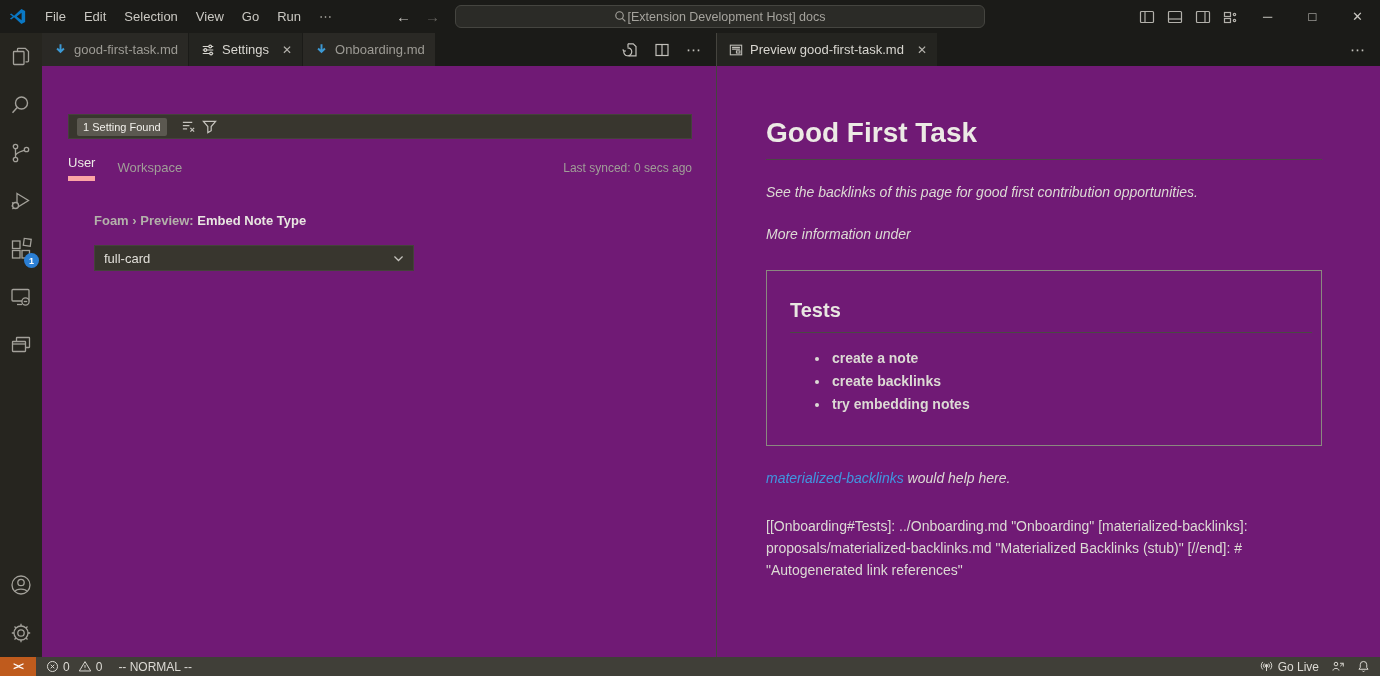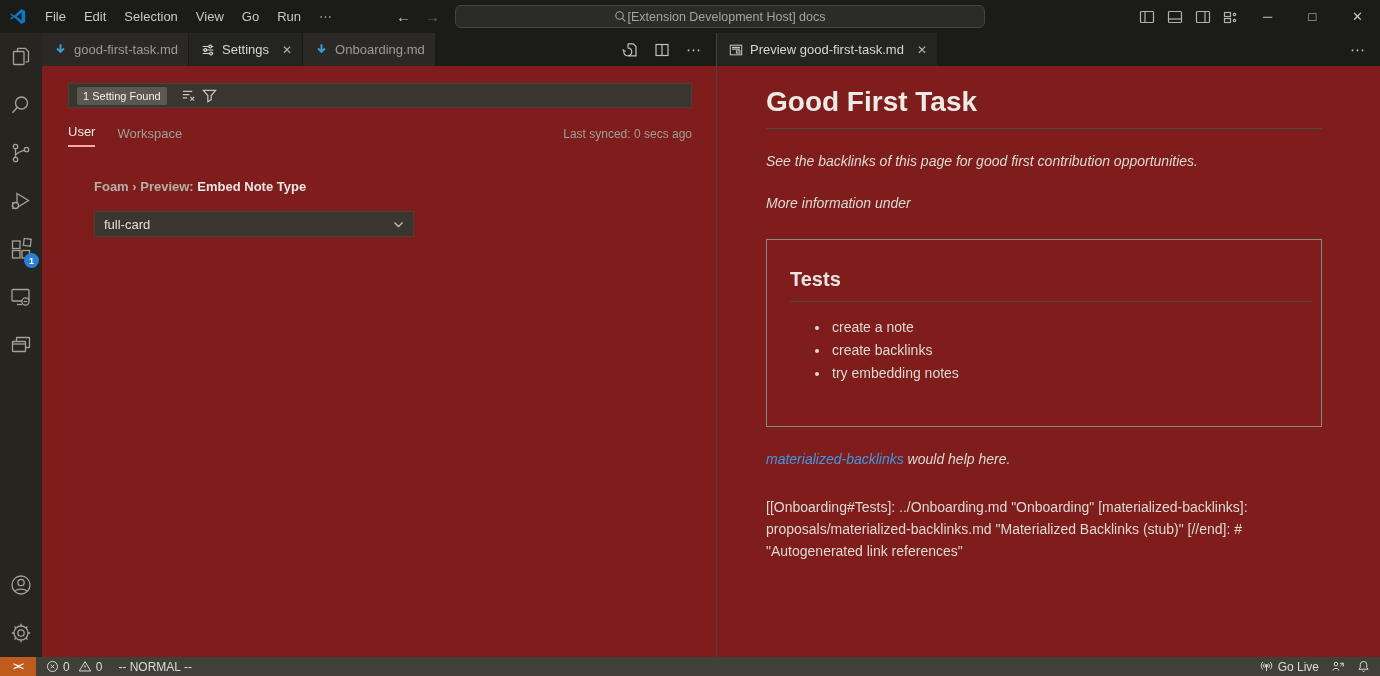--- a/index.html
+++ b/index.html
@@ -41,21 +41,21 @@
   .act-item { position:relative; height:48px; display:flex; align-items:center; justify-content:center; color:#a3a19a; }
   .act-spacer { flex:1; }
   .act-badge {
     position:absolute; right:3px; bottom:5px; width:15px; height:15px; border-radius:50%;
     background:#2b7fd4; color:#fff; font-size:9px; font-weight:bold;
     display:flex; align-items:center; justify-content:center;
   }
 
   
   .editor-area { flex:1; display:flex; }
-  .group { display:flex; flex-direction:column; background:#7f1d1d; }
+  .group { display:flex; flex-direction:column; background:#701a75;gap:31px; }
   .group-left { width:674px; }
   .group-right { flex:1; border-left:1px solid #45443e; }
 
   .tabstrip { height:33px; background:#1b1b18; display:flex; align-items:stretch; flex-shrink:0; }
   .tab {
     display:flex; align-items:center; gap:7px; padding:0 10px 0 12px;
     background:#2a2925; color:#9d9b95; border-right:1px solid #1b1b18; font-size:13px;
   }
   .tab.active { background:#242420; color:#d8d6d0; }
   .tab .close-x { font-size:12px; color:#b5b3ad; margin-left:6px; }
@@ -72,21 +72,21 @@
     flex:1; background:transparent; border:none; outline:none;
     color:#e6e4de; font-size:13px; font-family:"Liberation Sans", sans-serif;
   }
   .result-badge {
     background:#5b5850; color:#f2f0eb; font-size:11px; padding:3px 6px; border-radius:2px;
     white-space:nowrap; margin-right:8px;
   }
   .search-icon-btn { color:#c5c3bd; margin-left:6px; display:flex; }
   .scope-row { width:624px; margin-top:16px; display:flex; align-items:flex-end; }
   .scope-tab { margin-right:22px; padding-bottom:6px; }
-  .scope-tab.active { color:#eceae5; border-bottom:2px solid #fca5a5; }
+  .scope-tab.active { color:#eceae5; border-bottom:5px solid #fca5a5; }
   .scope-tab.inactive { color:#a09e98; }
   .last-synced { margin-left:auto; color:#a09e98; font-size:12px; padding-bottom:6px; }
 
   .setting-item { margin:32px 0 0 26px; }
   .setting-title { font-weight:bold; font-size:13px; }
   .setting-cat { color:#b3b1aa; }
   .setting-name { color:#e8e6e1; }
   .setting-select {
     margin-top:17px; width:320px; height:26px; background:#38362e; border:1px solid #44423a;
     display:flex; align-items:center; padding:0 8px 0 9px; color:#e0ded8;
@@ -94,21 +94,21 @@
   .setting-select .chev { margin-left:auto; color:#c5c3bd; }
 
   
   .preview-body { padding:19px 58px 0 49px; color:#dcdad4; font-size:14px; }
   .md-h1 { font-size:28px; font-weight:600; color:#eceae5; margin:0; line-height:1.2; }
   .md-hr { border:none; border-top:1px solid #4a4943; margin:9px 0 0 0; }
   .md-p { margin:22px 0 0 0; line-height:1.45;font-style:italic; }
   .embed-card { margin-top:26px; border:1px solid #8a887f; padding:28px 9px 26px 23px; }
   .embed-title { font-size:20px; font-weight:600; color:#e8e6e1; margin:0; }
   .embed-hr { border:none; border-top:1px solid #4a4943; margin:10px 0 0 0; }
-  .embed-list { margin:14px 0 16px 0; padding-left:40px; line-height:1.62; }
+  .embed-list { margin:14px 0 4px 0; padding-left:40px; line-height:1.62;font-weight:bold; }
   .embed-list li { padding-left:2px; }
   .md-link { color:#4096e0; cursor:pointer; }
   .refs-p { margin:26px 0 0 0; line-height:1.6; }
 
   
   .statusbar {
     height:19px; background:#403f38; color:#dcdad4; font-size:12px;
     display:flex; align-items:center;
   }
   .remote-ind {

